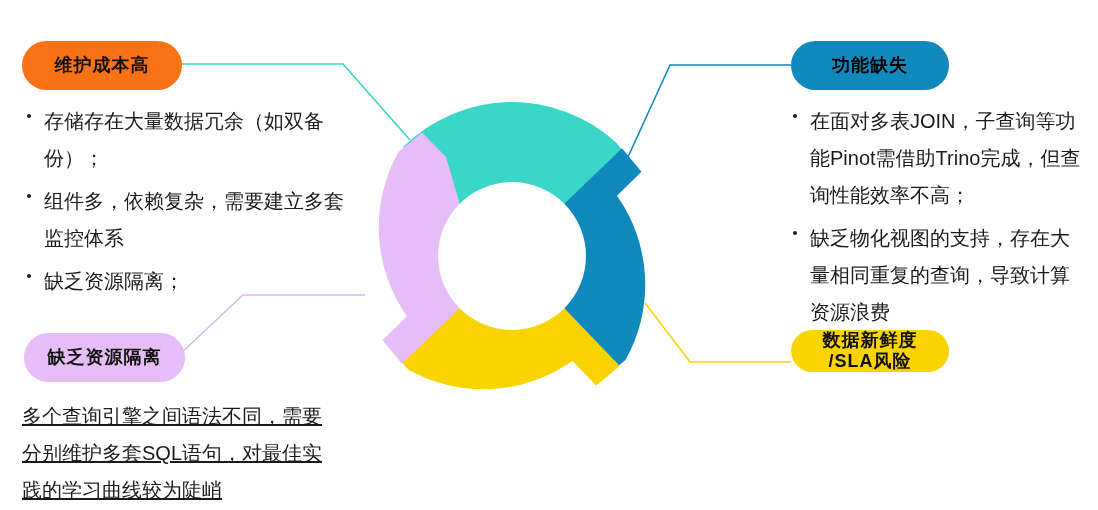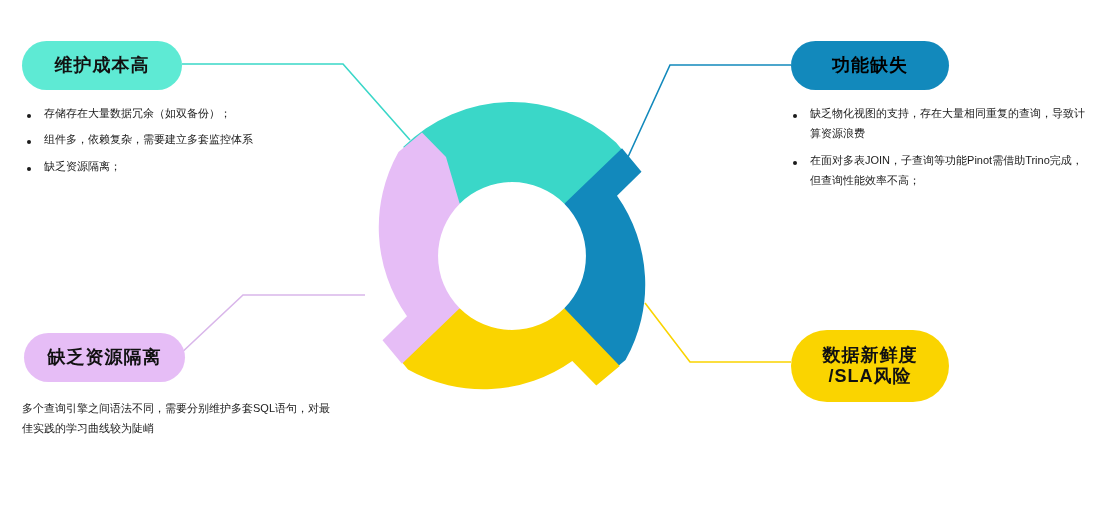--- a/index.html
+++ b/index.html
@@ -49,49 +49,49 @@
     font-weight: bold;
     font-size: 18px;
     letter-spacing: 1px;
     line-height: 1.25;
     text-align: center;
     box-sizing: border-box;
   }
   .pill-tl {
     left: 22px; top: 41px;
     width: 160px; height: 49px;
-    background: #5eead4;
+    background: #f97316;
     color: #111111;
   }
   .pill-tr {
     left: 791px; top: 41px;
     width: 158px; height: 49px;
     background: #1289bc;
     color: #000000;
   }
   .pill-bl {
     left: 24px; top: 333px;
     width: 161px; height: 49px;
     background: #e6bdf6;
     color: #111111;
   }
   .pill-br {
     left: 791px; top: 330px;
-    width: 158px; height: 72px;
+    width: 158px; height: 42px;
     background: #fad400;
     color: #111111;
     flex-direction: column;
     justify-content: center;
     line-height: 1.18;
   }
 
   
   .block {
     position: absolute;
-    font-size: 11px;
+    font-size: 20px;
     line-height: 1.85;
     color: #1b1b1b;
   }
   .block-tl { left: 22px; top: 103px; width: 322px; }
   .block-tr { left: 788px; top: 103px; width: 300px; }
   .block-bl { left: 22px; top: 398px; width: 310px; }
   .block-br { left: 788px; top: 396px; width: 305px; }
 
   ul.bullets {
     list-style: none;
@@ -106,21 +106,21 @@
   ul.bullets > li::before {
     content: "";
     position: absolute;
     left: 5px;
     top: 11px;
     width: 4px;
     height: 4px;
     border-radius: 50%;
     background: #1b1b1b;
   }
-  p.para { margin: 0; }
+  p.para { margin: 0; text-decoration: underline; }
 </style>
 </head>
 <body>
 
 <div id="canvas">
 
   <svg id="connectors" viewBox="0 0 1098 510" xmlns="http://www.w3.org/2000/svg">
 
     <path d="M 182 64 L 343 64 L 410 140" fill="none" stroke="#3ad7c8" stroke-width="1.6"></path>
 
@@ -185,22 +185,22 @@
       <li>组件多，依赖复杂，需要建立多套监控体系</li>
       <li>缺乏资源隔离；</li>
     </ul>
   </div>
 
   <div class="pill pill-tr">
     <span>功能缺失</span>
   </div>
   <div class="block block-tr">
     <ul class="bullets">
+      <li>在面对多表JOIN，子查询等功能Pinot需借助Trino完成，但查询性能效率不高；</li>
       <li>缺乏物化视图的支持，存在大量相同重复的查询，导致计算资源浪费</li>
-      <li>在面对多表JOIN，子查询等功能Pinot需借助Trino完成，但查询性能效率不高；</li>
     </ul>
   </div>
 
   <div class="pill pill-bl">
     <span>缺乏资源隔离</span>
   </div>
   <div class="block block-bl">
     <p class="para">多个查询引擎之间语法不同，需要分别维护多套SQL语句，对最佳实践的学习曲线较为陡峭</p>
   </div>
 

